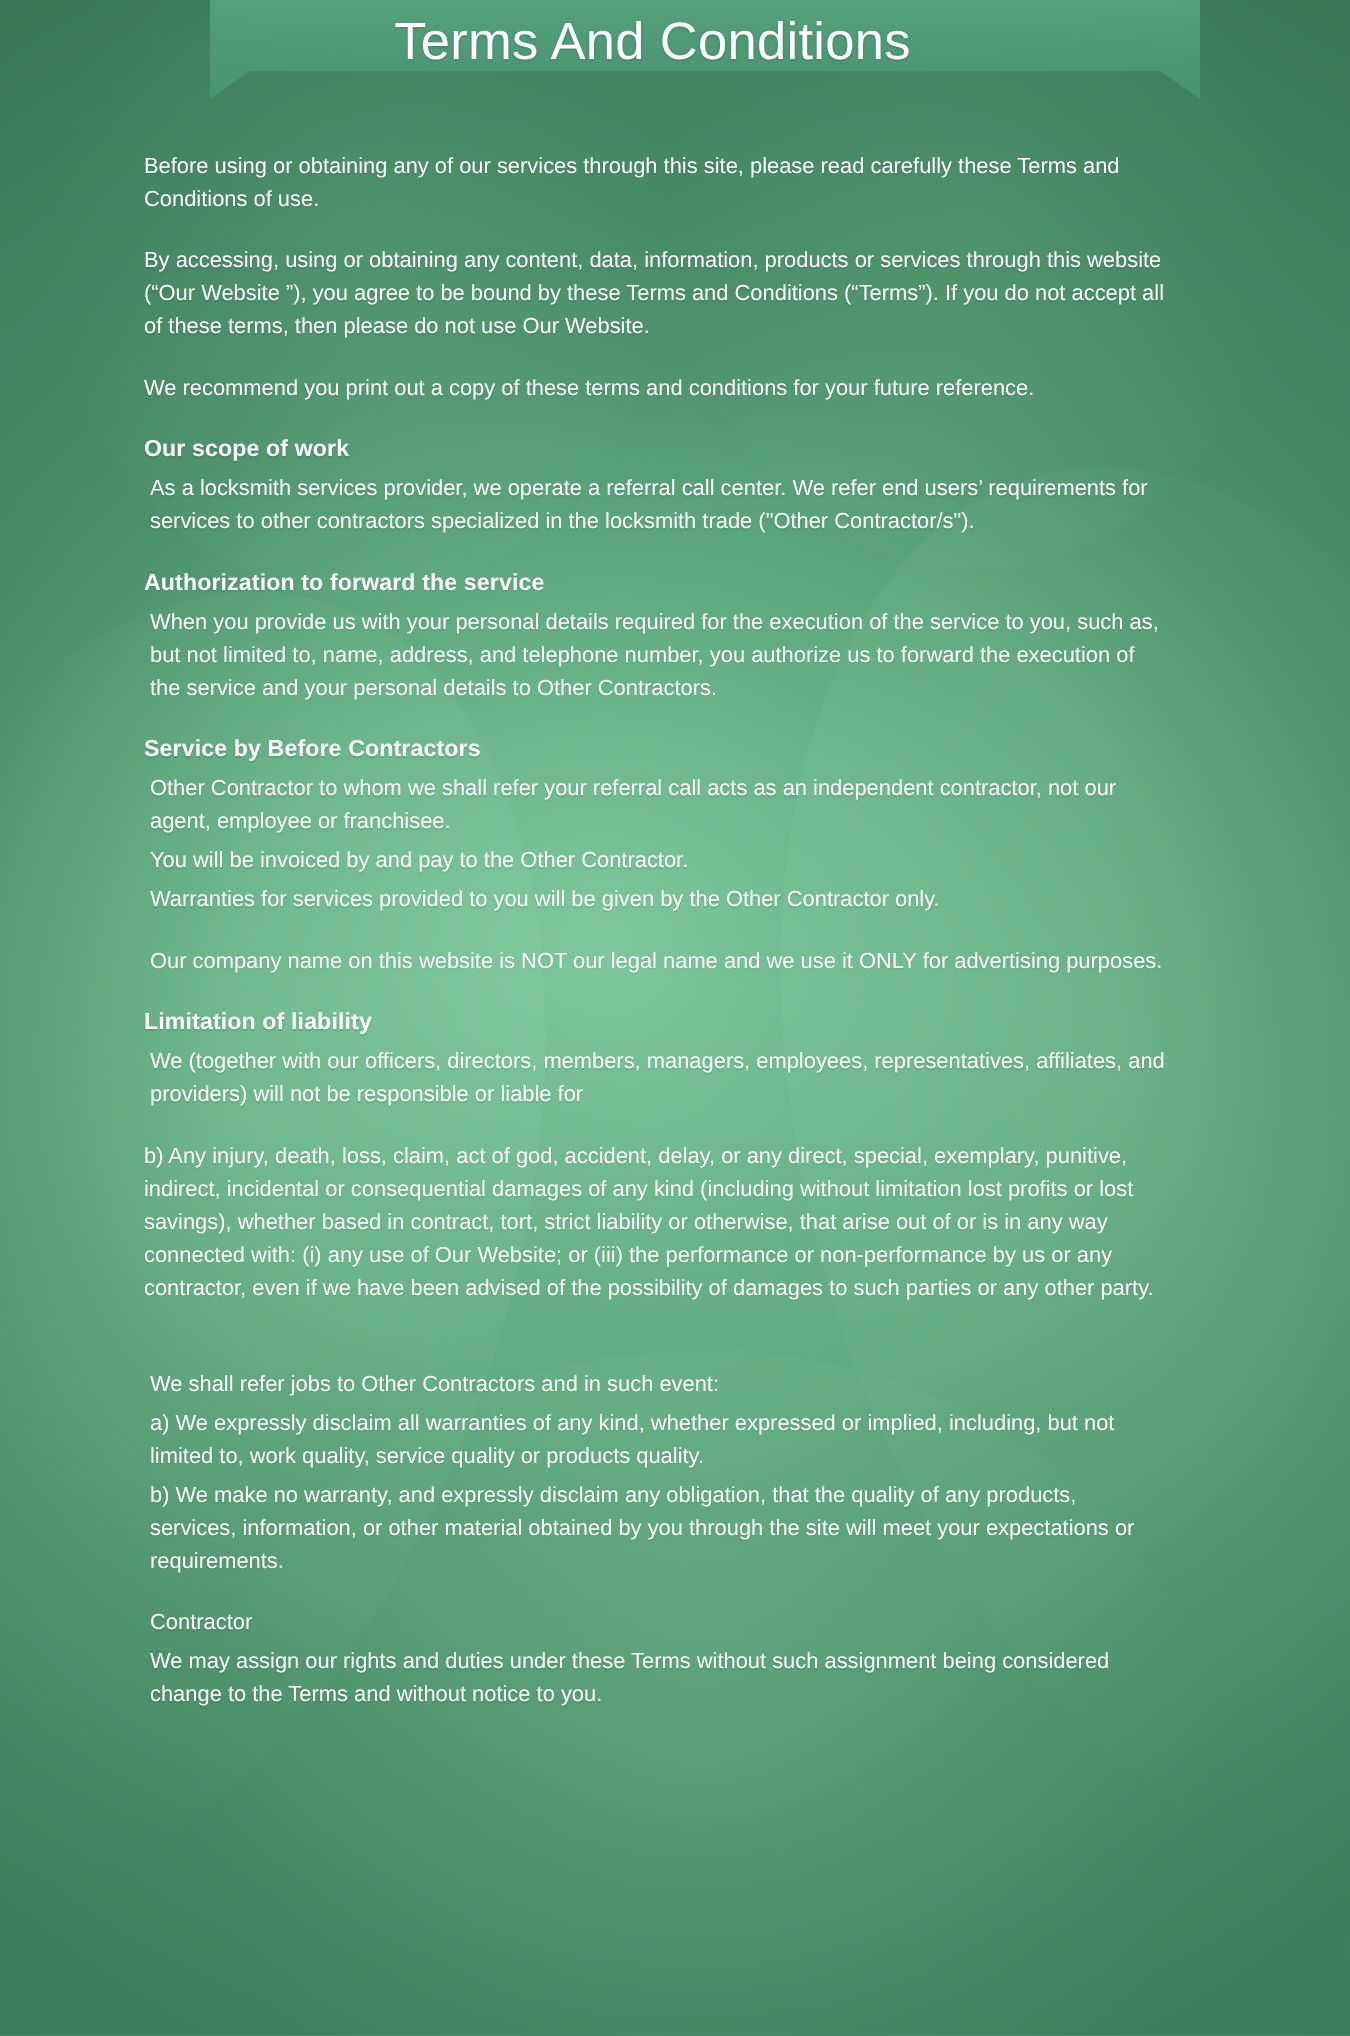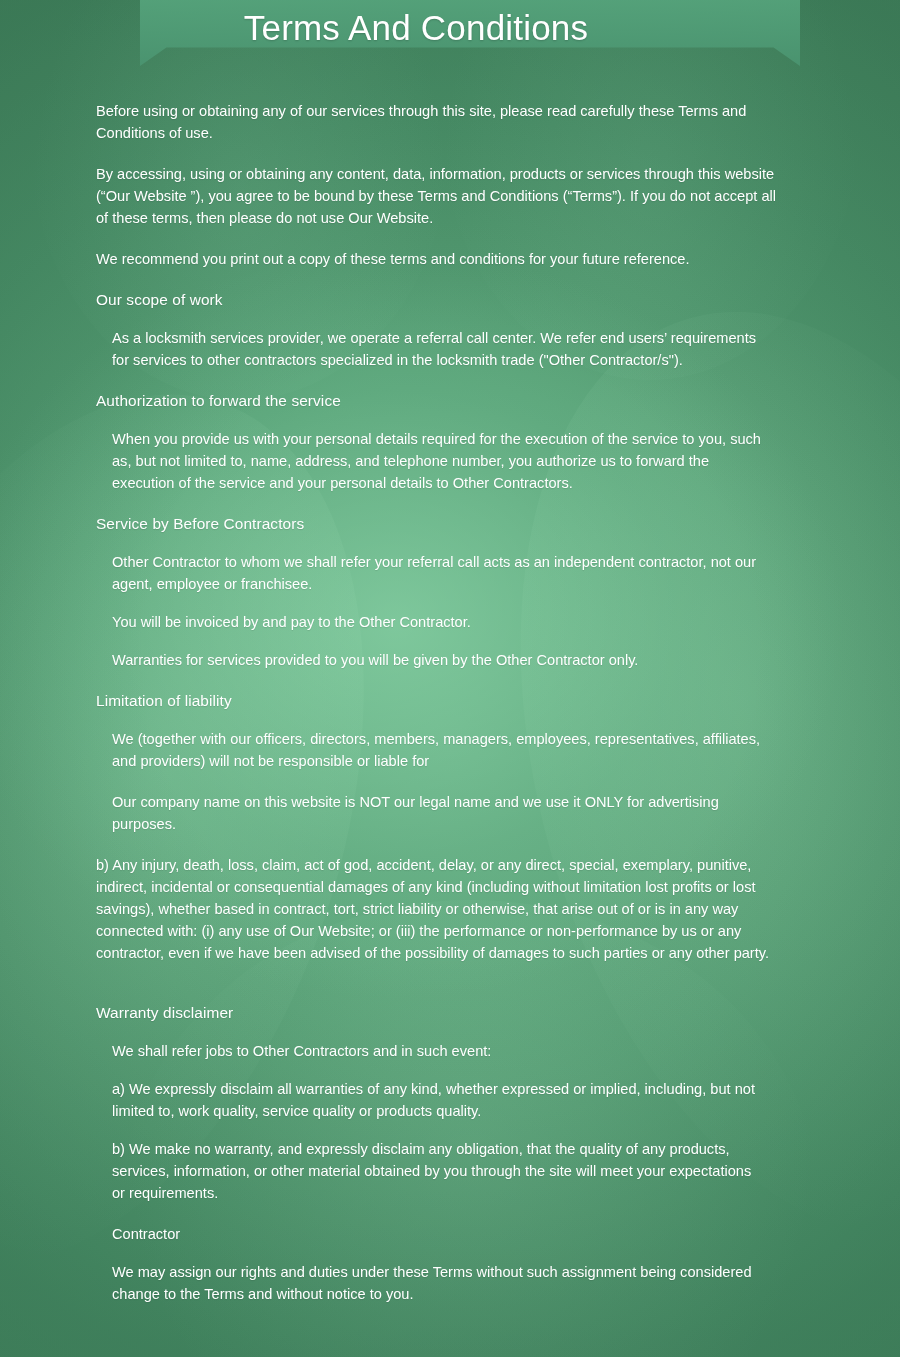--- a/index.html
+++ b/index.html
@@ -84,45 +84,46 @@
     position: absolute;
     top: 8px;
     left: 0;
     width: 832px;
     text-align: center;
     color: #ffffff;
     font-size: 35px;
     font-weight: 400;
     letter-spacing: 0.2px;
     text-shadow: 0 1px 2px rgba(0,0,0,0.18);
+    padding-left: 19px;
   }
 
   .content {
     position: relative;
     padding: 18px 118px 40px 96px;
     color: #ffffff;
     font-size: 14.6px;
     line-height: 22px;
   }
   .content p {
     margin: 0 0 19px 0;
     text-shadow: 0 1px 1px rgba(0,0,0,0.10);
   }
   .content h2 {
     margin: 0 0 1px 0;
     font-size: 15.4px;
-    font-weight: normal;
+    font-weight: bold;
     letter-spacing: 0.1px;
     text-shadow: 0 1px 1px rgba(0,0,0,0.12);
   }
   .content .block {
     margin: 0 0 19px 0;
   }
   .content .block p {
-    margin: 16px;
+    margin: 4px;
   }
   .spacer {
     height: 19px;
   }
 </style>
 </head>
 <body>
 
 <div class="page">
   <div class="blob b4"></div>
@@ -154,34 +155,33 @@
     </div>
 
     <div class="block">
       <h2>Service by Before Contractors</h2>
       <p>Other Contractor to whom we shall refer your referral call acts as an independent contractor, not our agent, employee or franchisee.</p>
       <p>You will be invoiced by and pay to the Other Contractor.</p>
       <p>Warranties for services provided to you will be given by the Other Contractor only.</p>
     </div>
 
     <div class="block">
-      <h2>Limitation of liability</h2>
-      <p>We (together with our officers, directors, members, managers, employees, representatives, affiliates, and providers) will not be responsible or liable for</p>
+      <p>Our company name on this website is NOT our legal name and we use it ONLY for advertising purposes.</p>
     </div>
 
     <div class="block">
-      <p>Our company name on this website is NOT our legal name and we use it ONLY for advertising purposes.</p>
+      <h2>Limitation of liability</h2>
+      <p>We (together with our officers, directors, members, managers, employees, representatives, affiliates, and providers) will not be responsible or liable for</p>
     </div>
 
     <p>b) Any injury, death, loss, claim, act of god, accident, delay, or any direct, special, exemplary, punitive, indirect, incidental or consequential damages of any kind (including without limitation lost profits or lost savings), whether based in contract, tort, strict liability or otherwise, that arise out of or is in any way connected with: (i) any use of Our Website; or (iii) the performance or non-performance by us or any contractor, even if we have been advised of the possibility of damages to such parties or any other party.</p>
 
     <div class="spacer"></div>
 
     <div class="block">
-      <h2>Warranty disclaimer</h2>
       <p>We shall refer jobs to Other Contractors and in such event:</p>
       <p>a) We expressly disclaim all warranties of any kind, whether expressed or implied, including, but not limited to, work quality, service quality or products quality.</p>
       <p>b) We make no warranty, and expressly disclaim any obligation, that the quality of any products, services, information, or other material obtained by you through the site will meet your expectations or requirements.</p>
     </div>
 
     <div class="block">
       <p>Contractor</p>
       <p>We may assign our rights and duties under these Terms without such assignment being considered change to the Terms and without notice to you.</p>
     </div>
 

